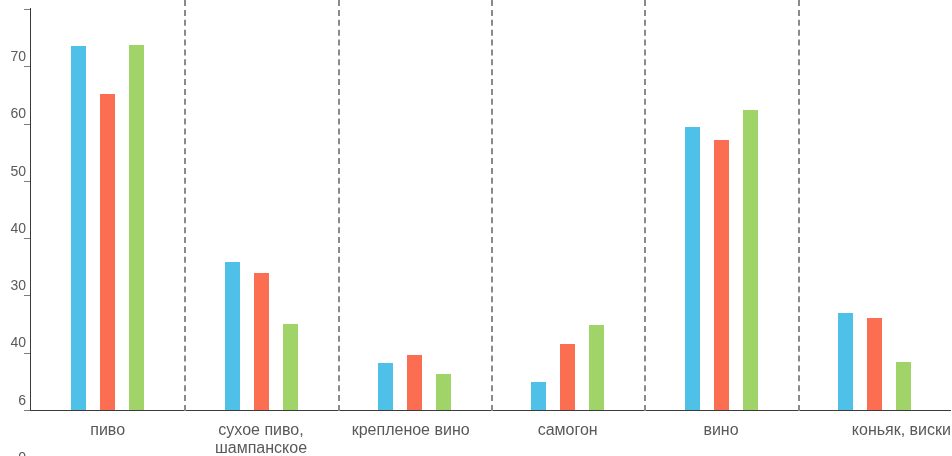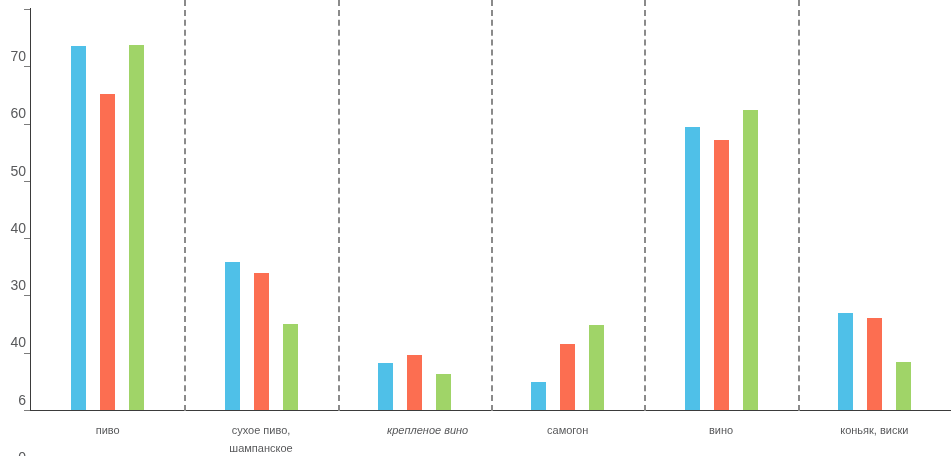--- a/index.html
+++ b/index.html
@@ -76,21 +76,21 @@
     position: absolute;
     bottom: 0;
     width: 15px;
     border-radius: 0;
   }
 
   
   .cat-label {
     position: absolute;
     top: 421px;
-    font-size: 11px;
+    font-size: 16px;
     color: #58595b;
     text-align: center;
     line-height: 18px;
     white-space: pre-line;
   }
 </style>
 </head>
 <body>
 
 <div id="chart-root">
@@ -156,19 +156,19 @@
       <div class="bar" style="left: 713.5px; width: 15px; height: 269.816px; bottom: 46px; background: rgb(252, 110, 81); position: absolute;"></div>
       <div class="bar" style="left: 742.5px; width: 15px; height: 300.177px; bottom: 46px; background: rgb(160, 212, 104); position: absolute;"></div>
       <div class="bar" style="left: 837.833px; width: 15px; height: 97.3857px; bottom: 46px; background: rgb(79, 192, 232); position: absolute;"></div>
       <div class="bar" style="left: 866.833px; width: 15px; height: 91.6571px; bottom: 46px; background: rgb(252, 110, 81); position: absolute;"></div>
       <div class="bar" style="left: 895.833px; width: 15px; height: 48.12px; bottom: 46px; background: rgb(160, 212, 104); position: absolute;"></div>
     </div>
   <div id="cat-labels">
       <div class="cat-label" style="left: 31px; width: 153.333px;">пиво</div>
       <div class="cat-label" style="left: 184.333px; width: 153.333px;">сухое пиво,
 шампанское</div>
-      <div class="cat-label" style="left: 351px; width: 153.333px; font-style: italic;">крепленое вино</div>
+      <div class="cat-label" style="left: 334px; width: 153.333px;">крепленое вино</div>
       <div class="cat-label" style="left: 491px; width: 153.333px;">самогон</div>
       <div class="cat-label" style="left: 644.333px; width: 153.333px;">вино</div>
-      <div class="cat-label" style="left: 797.667px; width: 153.333px;">коньяк, виски</div>
+      <div class="cat-label" style="left: 797.667px; width: 153.333px; text-align: right;">коньяк, виски</div>
     </div>
 
 </div>
 
 </body></html>

